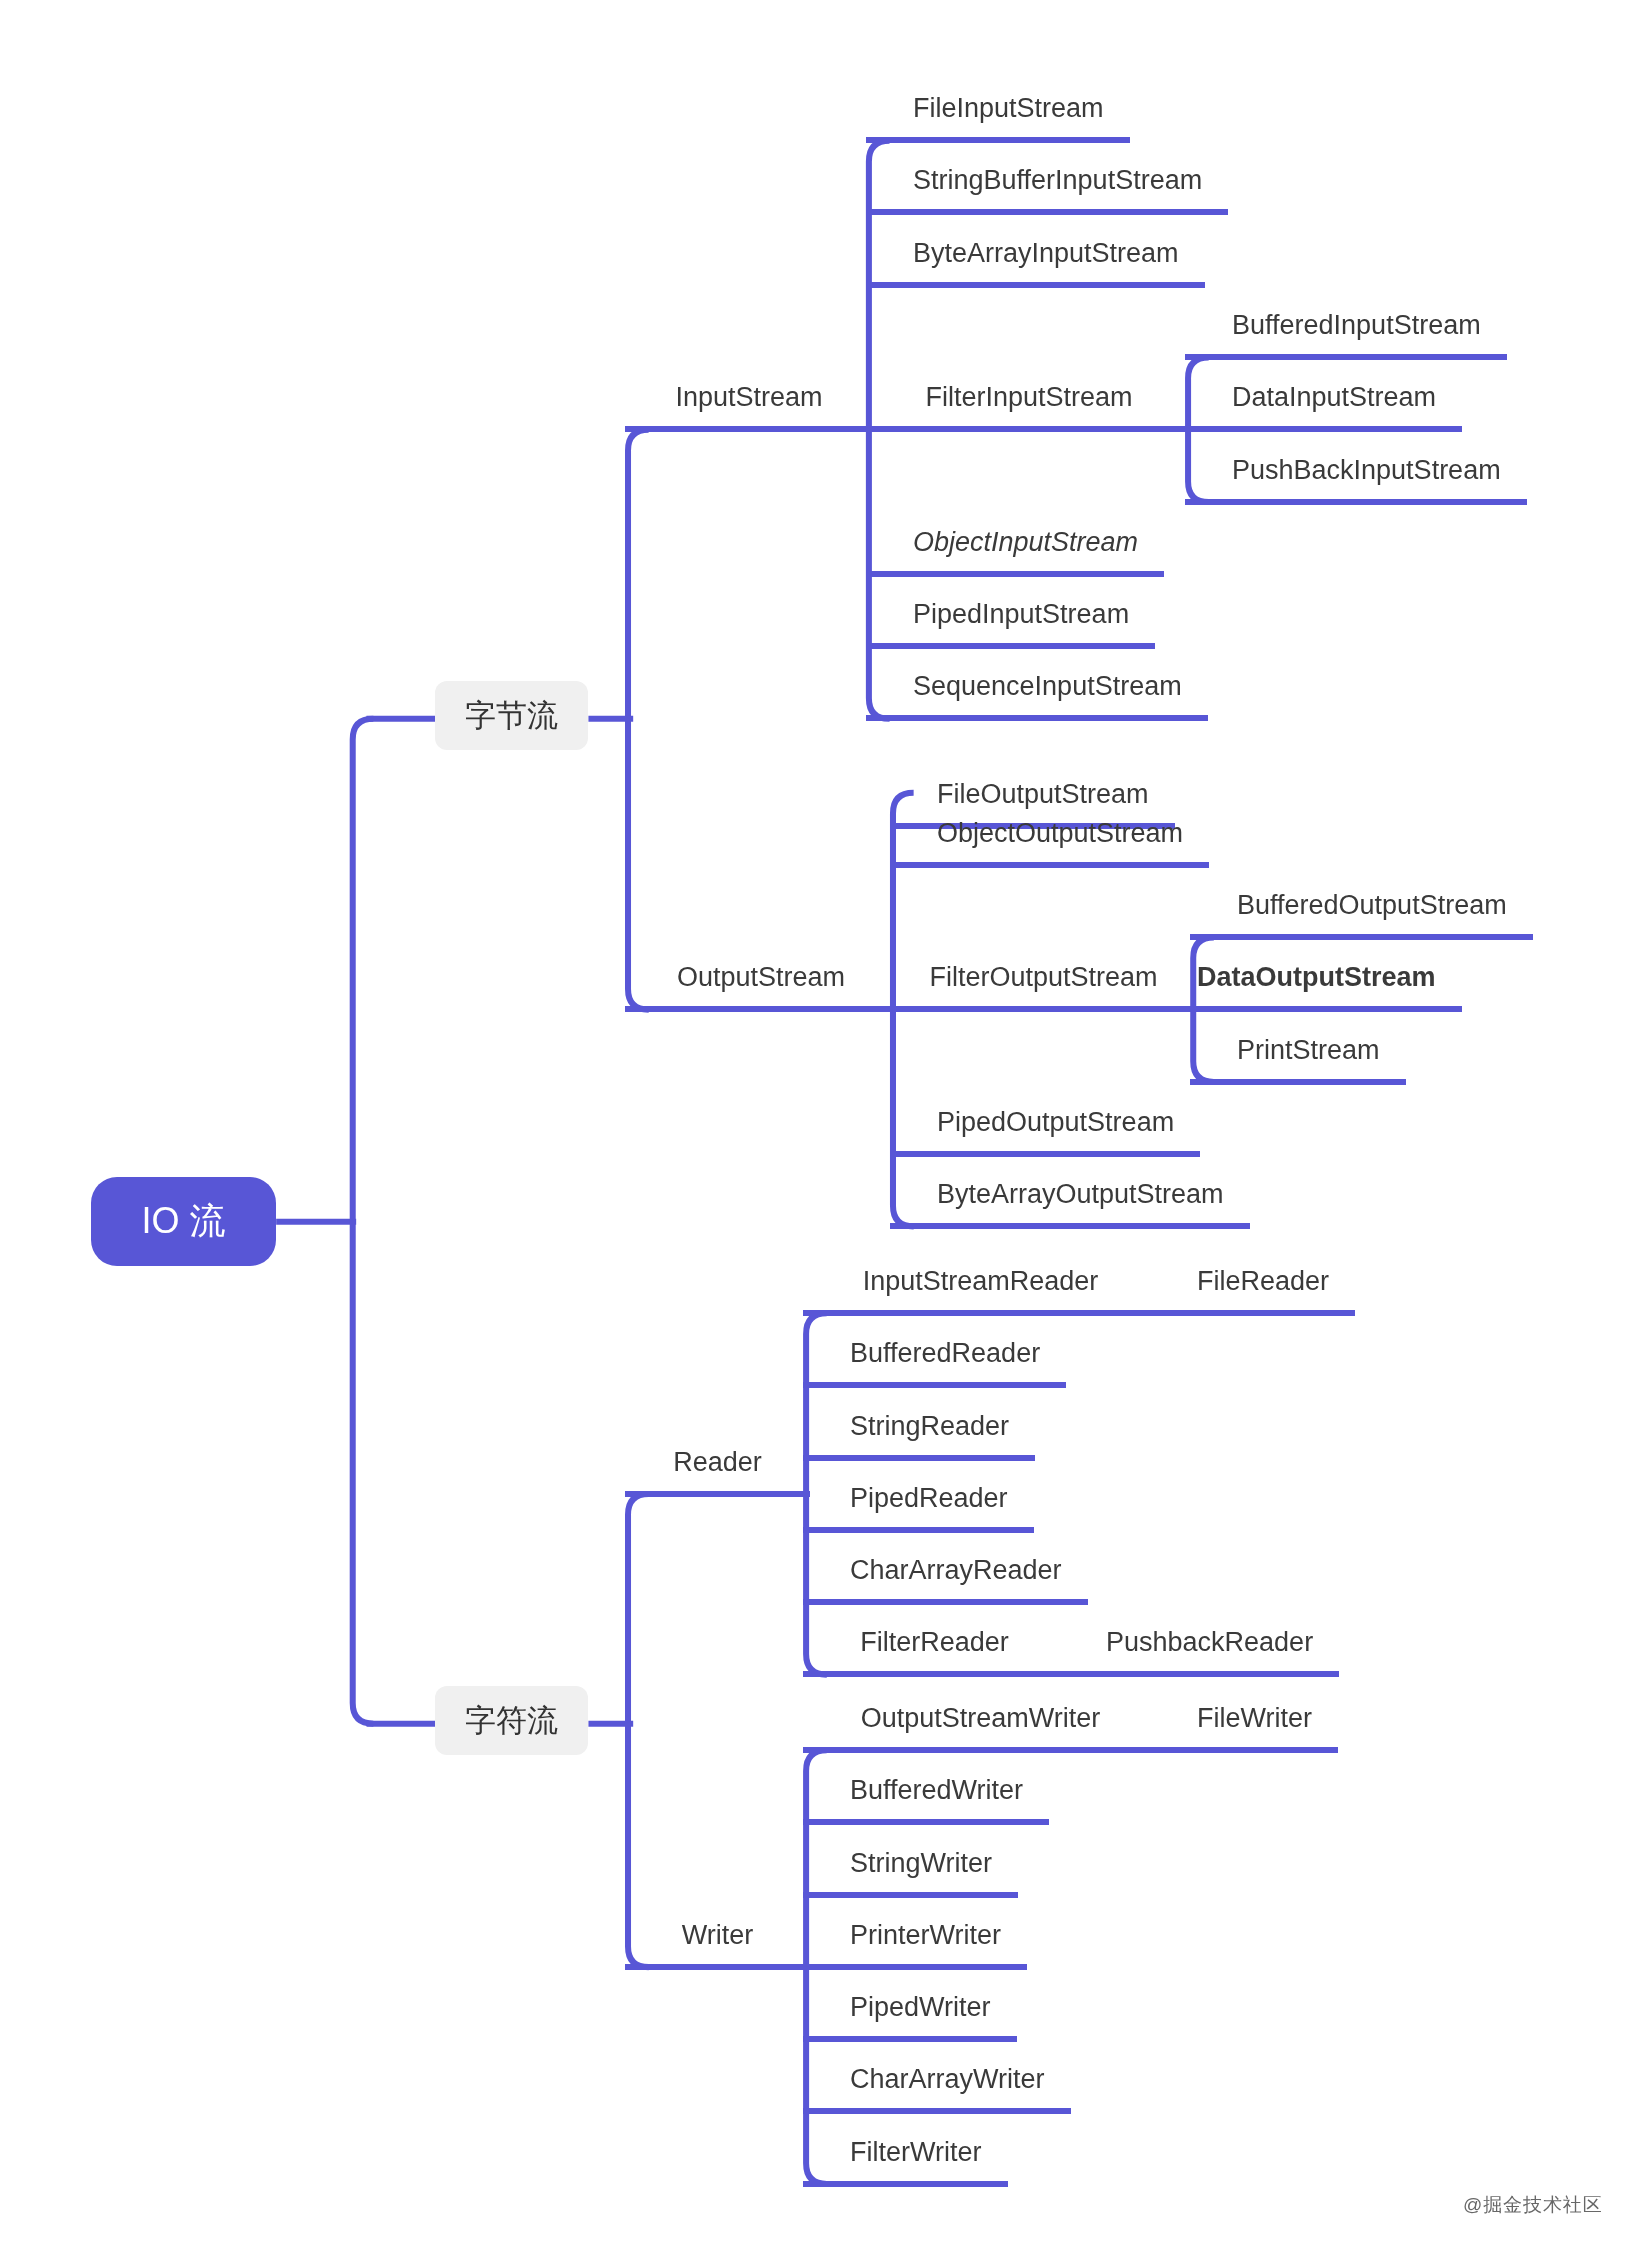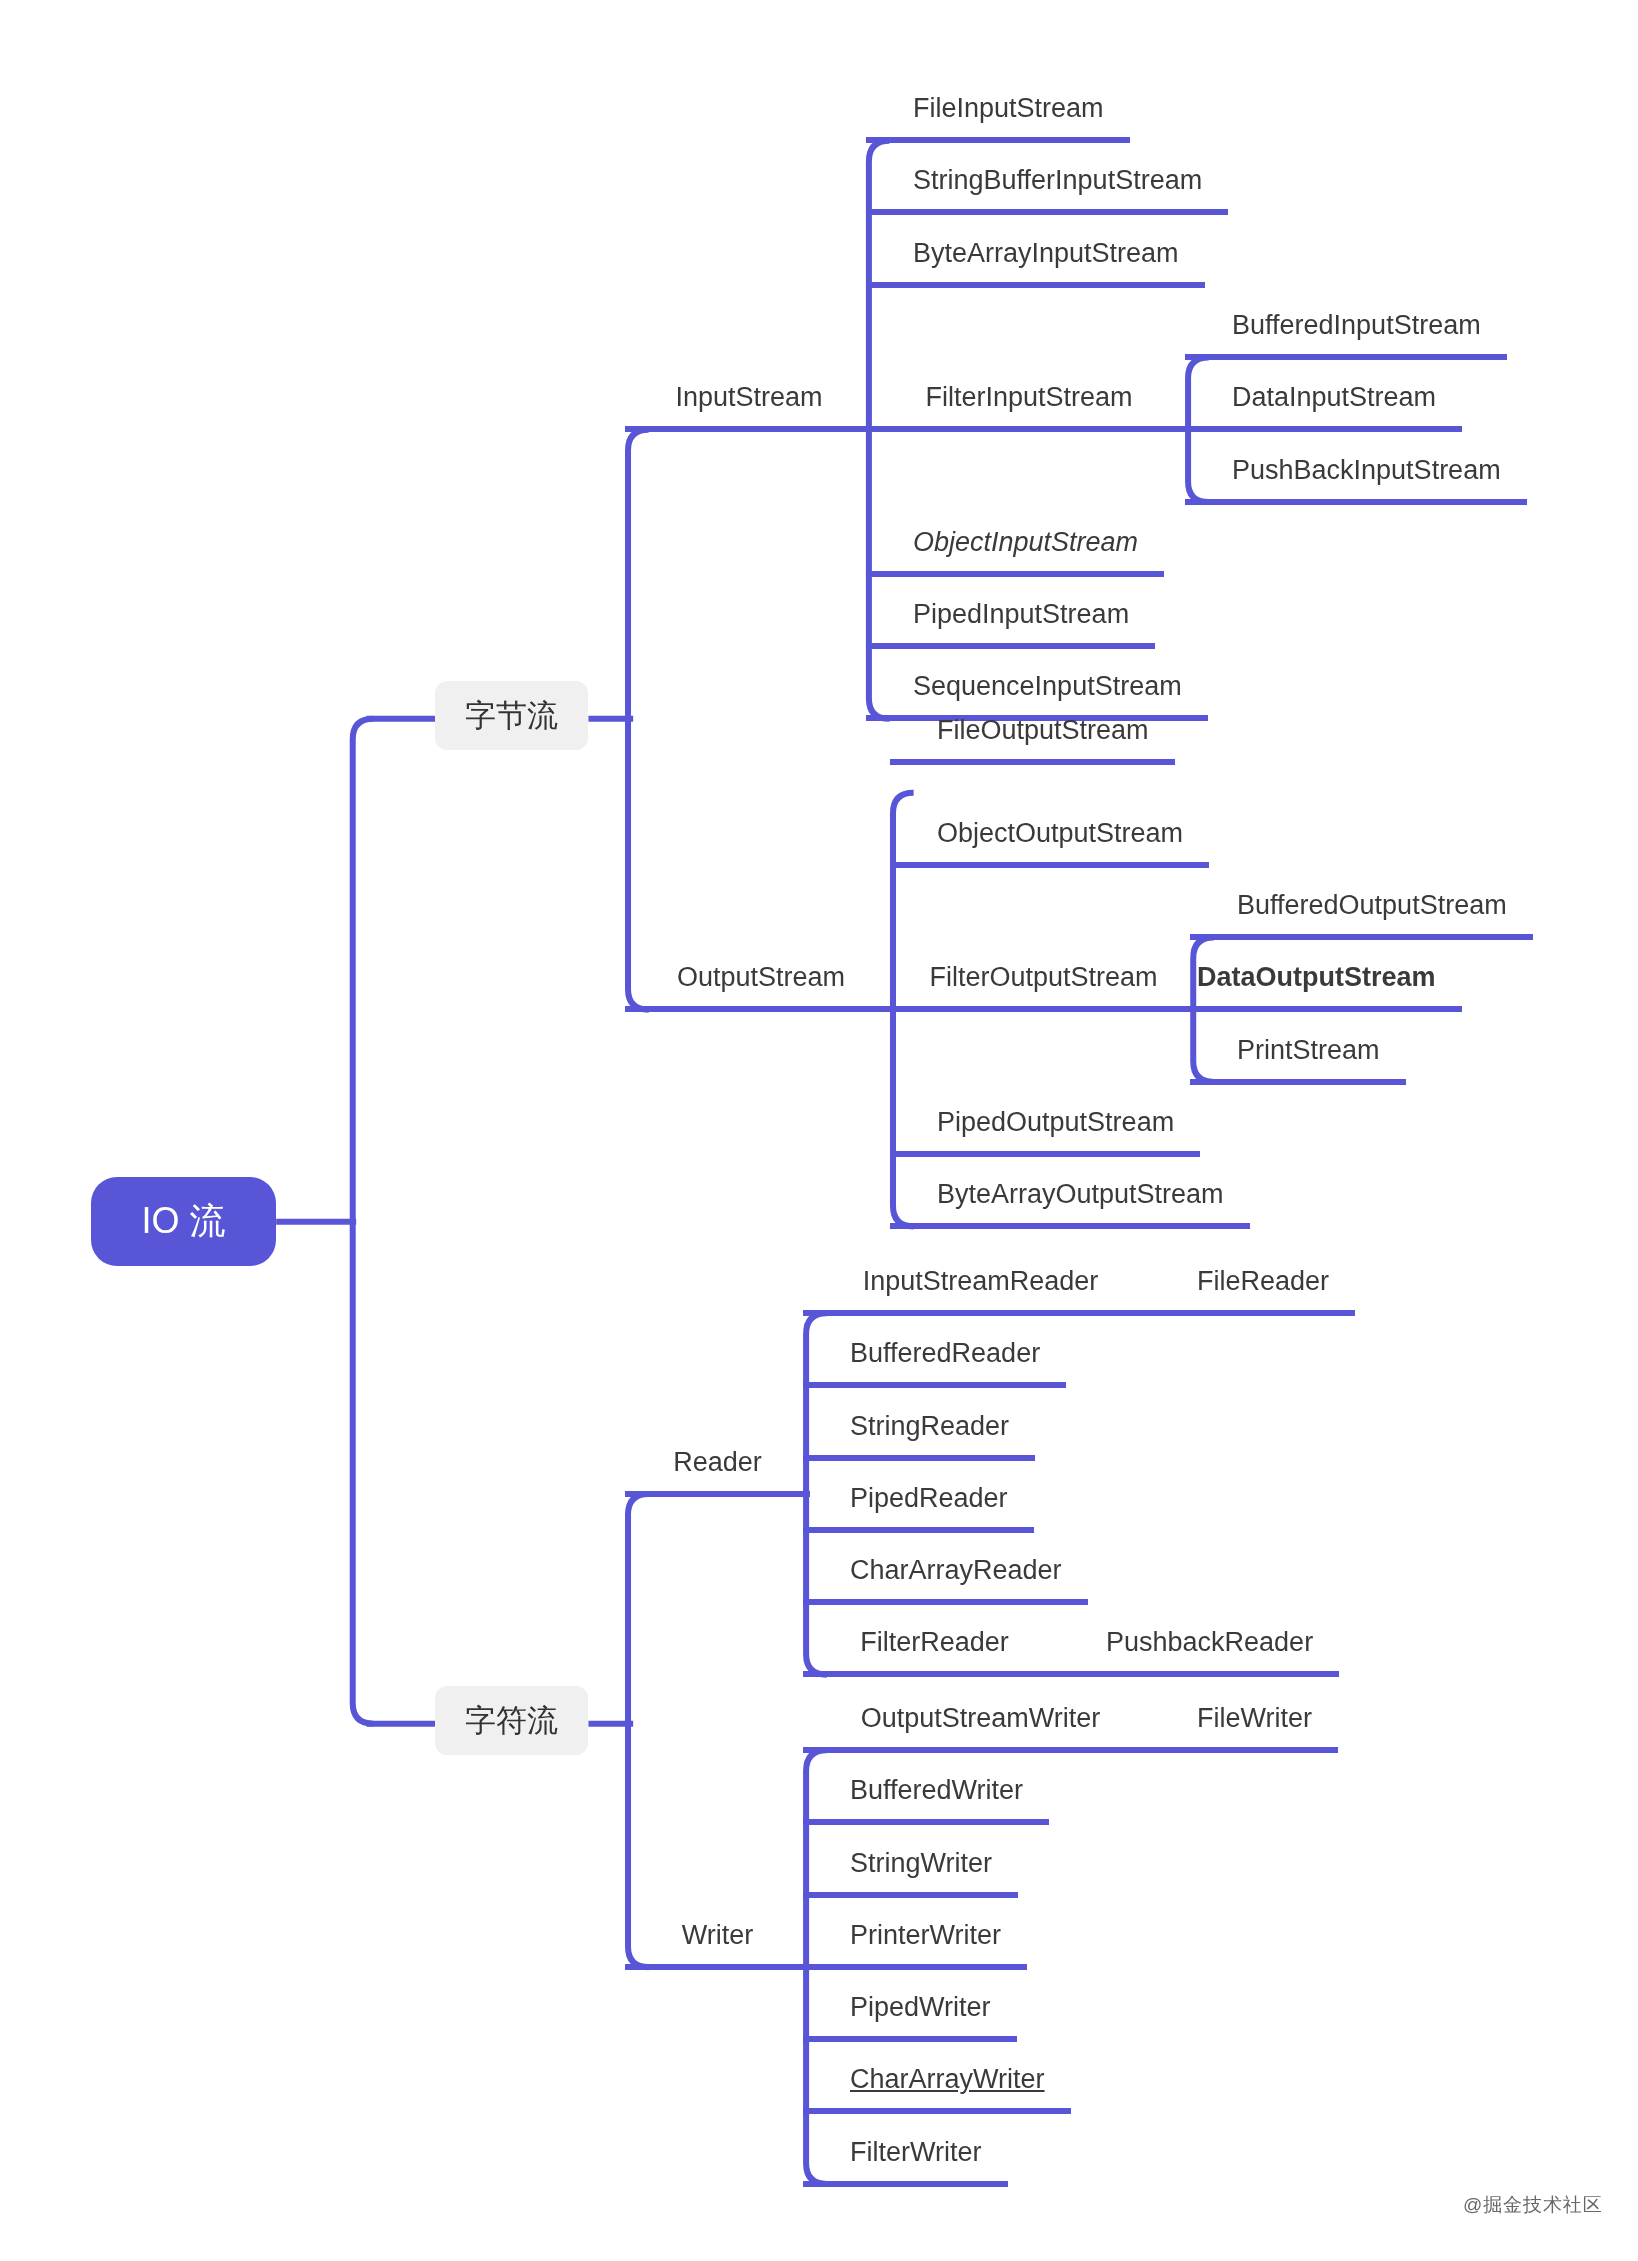--- a/index.html
+++ b/index.html
@@ -73,21 +73,21 @@
 <div class="node" style="left:866px;top:236px;">ByteArrayInputStream</div>
 <div class="node fixed" style="left:866px;top:380px;width:326px;">FilterInputStream</div>
 <div class="node" style="left:1185px;top:308px;">BufferedInputStream</div>
 <div class="node" style="left:1185px;top:380px;">DataInputStream</div>
 <div class="node" style="left:1185px;top:453px;">PushBackInputStream</div>
 <div class="node" style="left:866px;top:525px;font-style:italic;">ObjectInputStream</div>
 <div class="node" style="left:866px;top:597px;">PipedInputStream</div>
 <div class="node" style="left:866px;top:669px;">SequenceInputStream</div>
 
 <div class="node fixed" style="left:625px;top:960px;width:272px;">OutputStream</div>
-<div class="node" style="left:890px;top:713px;text-align:right;">FileOutputStream</div>
+<div class="node" style="left:890px;top:777px;text-align:right;">FileOutputStream</div>
 <div class="node" style="left:890px;top:816px;">ObjectOutputStream</div>
 <div class="node fixed" style="left:890px;top:960px;width:307px;">FilterOutputStream</div>
 <div class="node" style="left:1190px;top:888px;">BufferedOutputStream</div>
 <div class="node" style="left:1150px;top:960px;font-weight:bold;">DataOutputStream</div>
 <div class="node" style="left:1190px;top:1033px;">PrintStream</div>
 <div class="node" style="left:890px;top:1105px;">PipedOutputStream</div>
 <div class="node" style="left:890px;top:1177px;">ByteArrayOutputStream</div>
 
 <div class="node fixed" style="left:625px;top:1445px;width:185px;">Reader</div>
 <div class="node fixed" style="left:803px;top:1264px;width:355px;">InputStreamReader</div>
@@ -99,17 +99,17 @@
 <div class="node fixed" style="left:803px;top:1625px;width:263px;">FilterReader</div>
 <div class="node" style="left:1059px;top:1625px;">PushbackReader</div>
 
 <div class="node fixed" style="left:625px;top:1918px;width:185px;">Writer</div>
 <div class="node fixed" style="left:803px;top:1701px;width:355px;">OutputStreamWriter</div>
 <div class="node" style="left:1150px;top:1701px;">FileWriter</div>
 <div class="node" style="left:803px;top:1773px;">BufferedWriter</div>
 <div class="node" style="left:803px;top:1846px;">StringWriter</div>
 <div class="node" style="left:803px;top:1918px;">PrinterWriter</div>
 <div class="node" style="left:803px;top:1990px;">PipedWriter</div>
-<div class="node" style="left:803px;top:2062px;text-decoration:underline;">CharArrayWriter</div>
+<div class="node" style="left:803px;top:2062px;">CharArrayWriter</div>
 <div class="node" style="left:803px;top:2135px;">FilterWriter</div>
 
 <div class="wm" style="left:1463px;top:2192px;">@掘金技术社区</div>
 
 
 </body></html>

